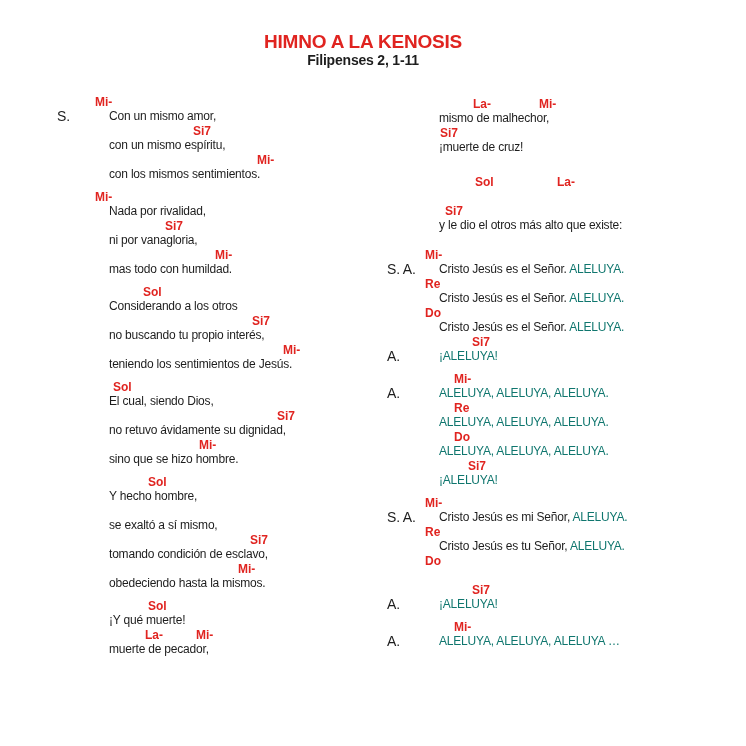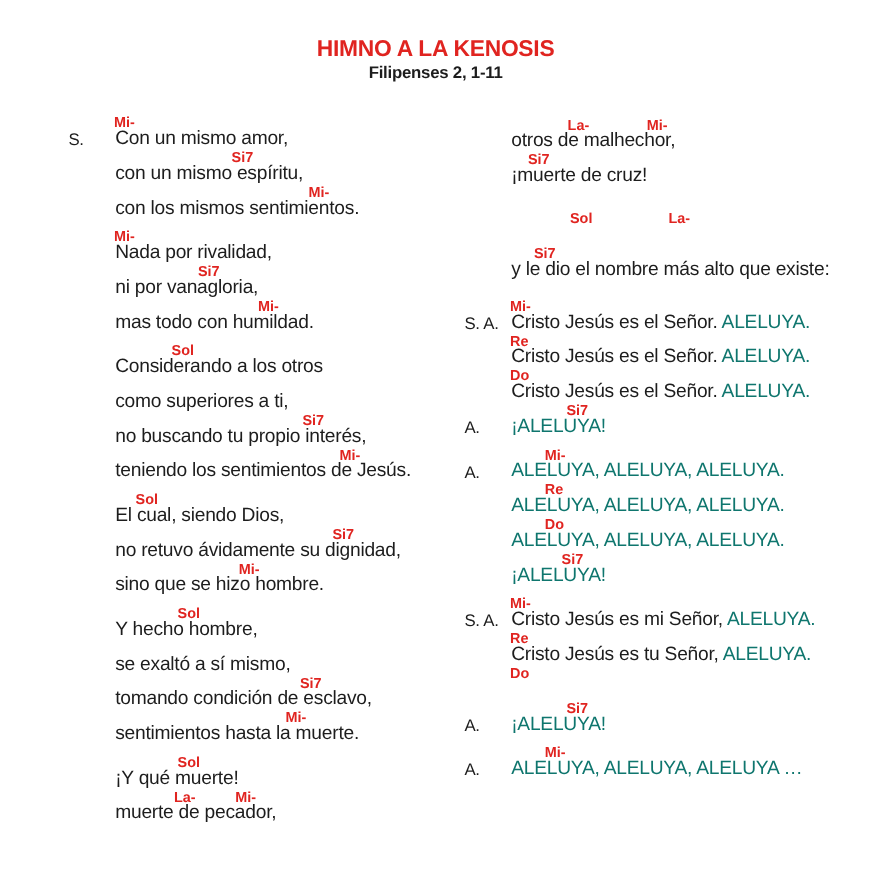--- a/index.html
+++ b/index.html
@@ -48,22 +48,22 @@
     white-space:nowrap;
   }
   .lyric-row{position:absolute;top:12px;left:0;right:0;height:17px;}
   .speaker{
     position:absolute;left:0;top:0;
     font-size:14px;line-height:16px;
     letter-spacing:-0.2px;
     white-space:nowrap;
   }
   .lyric-text{
-    position:absolute;left:39px;top:0;
-    font-size:16px;line-height:16px;
+    position:absolute;left:52px;top:0;
+    font-size:12px;line-height:16px;
     letter-spacing:-0.2px;
     white-space:nowrap;
   }
   .seg.bold{font-weight:normal;color:#0f766e;}
 </style>
 </head>
 <body>
 
 <div class="page">
   <div class="title">HIMNO A LA KENOSIS</div>
@@ -125,97 +125,91 @@
       <div class="stanza">
         <div class="pair">
           <div class="chord-row">
             <span class="chord" style="left: 86px;">Sol</span>
           </div>
           <div class="lyric-row">
             <span class="lyric-text"><span class="seg">Considerando a los otros</span></span>
           </div>
         </div>
         <div class="pair">
+          <div class="chord-row">
+            <span class="chord" style="left: 195px;">Si7</span>
+          </div>
+          <div class="lyric-row">
+            <span class="lyric-text"><span class="seg">no buscando tu propio interés,</span></span>
+          </div>
+        </div>
+        <div class="pair">
+          <div class="chord-row">
+            <span class="chord" style="left: 226px;">Mi-</span>
+          </div>
+          <div class="lyric-row">
+            <span class="lyric-text"><span class="seg">teniendo los sentimientos de Jesús.</span></span>
+          </div>
+        </div>
+      </div>
+      <div class="stanza">
+        <div class="pair">
+          <div class="chord-row">
+            <span class="chord" style="left: 56px;">Sol</span>
+          </div>
+          <div class="lyric-row">
+            <span class="lyric-text"><span class="seg">El cual, siendo Dios,</span></span>
+          </div>
+        </div>
+        <div class="pair">
+          <div class="chord-row">
+            <span class="chord" style="left: 220px;">Si7</span>
+          </div>
+          <div class="lyric-row">
+            <span class="lyric-text"><span class="seg">no retuvo ávidamente su dignidad,</span></span>
+          </div>
+        </div>
+        <div class="pair">
+          <div class="chord-row">
+            <span class="chord" style="left: 142px;">Mi-</span>
+          </div>
+          <div class="lyric-row">
+            <span class="lyric-text"><span class="seg">sino que se hizo hombre.</span></span>
+          </div>
+        </div>
+      </div>
+      <div class="stanza">
+        <div class="pair">
+          <div class="chord-row">
+            <span class="chord" style="left: 91px;">Sol</span>
+          </div>
+          <div class="lyric-row">
+            <span class="lyric-text"><span class="seg">Y hecho hombre,</span></span>
+          </div>
+        </div>
+        <div class="pair">
           <div class="chord-row"></div>
           <div class="lyric-row">
-            <span class="lyric-text"><span class="seg">como superiores a ti,</span></span>
-          </div>
-        </div>
-        <div class="pair">
-          <div class="chord-row">
-            <span class="chord" style="left: 195px;">Si7</span>
-          </div>
-          <div class="lyric-row">
-            <span class="lyric-text"><span class="seg">no buscando tu propio interés,</span></span>
-          </div>
-        </div>
-        <div class="pair">
-          <div class="chord-row">
-            <span class="chord" style="left: 226px;">Mi-</span>
-          </div>
-          <div class="lyric-row">
-            <span class="lyric-text"><span class="seg">teniendo los sentimientos de Jesús.</span></span>
-          </div>
-        </div>
-      </div>
-      <div class="stanza">
-        <div class="pair">
-          <div class="chord-row">
-            <span class="chord" style="left: 56px;">Sol</span>
-          </div>
-          <div class="lyric-row">
-            <span class="lyric-text"><span class="seg">El cual, siendo Dios,</span></span>
-          </div>
-        </div>
-        <div class="pair">
-          <div class="chord-row">
-            <span class="chord" style="left: 220px;">Si7</span>
-          </div>
-          <div class="lyric-row">
-            <span class="lyric-text"><span class="seg">no retuvo ávidamente su dignidad,</span></span>
-          </div>
-        </div>
-        <div class="pair">
-          <div class="chord-row">
-            <span class="chord" style="left: 142px;">Mi-</span>
-          </div>
-          <div class="lyric-row">
-            <span class="lyric-text"><span class="seg">sino que se hizo hombre.</span></span>
-          </div>
-        </div>
-      </div>
-      <div class="stanza">
-        <div class="pair">
-          <div class="chord-row">
-            <span class="chord" style="left: 91px;">Sol</span>
-          </div>
-          <div class="lyric-row">
-            <span class="lyric-text"><span class="seg">Y hecho hombre,</span></span>
-          </div>
-        </div>
-        <div class="pair">
-          <div class="chord-row"></div>
-          <div class="lyric-row">
             <span class="lyric-text"><span class="seg">se exaltó a sí mismo,</span></span>
           </div>
         </div>
         <div class="pair">
           <div class="chord-row">
             <span class="chord" style="left: 193px;">Si7</span>
           </div>
           <div class="lyric-row">
             <span class="lyric-text"><span class="seg">tomando condición de esclavo,</span></span>
           </div>
         </div>
         <div class="pair">
           <div class="chord-row">
             <span class="chord" style="left: 181px;">Mi-</span>
           </div>
           <div class="lyric-row">
-            <span class="lyric-text"><span class="seg">sentimientos hasta la muerte.</span></span>
+            <span class="lyric-text"><span class="seg">obedeciendo hasta la mismos.</span></span>
           </div>
         </div>
       </div>
       <div class="stanza">
         <div class="pair">
           <div class="chord-row">
             <span class="chord" style="left: 91px;">Sol</span>
           </div>
           <div class="lyric-row">
             <span class="lyric-text"><span class="seg">¡Y qué muerte!</span></span>
@@ -233,21 +227,21 @@
       </div>
     </div>
   <div class="column" id="col-right">
       <div class="stanza">
         <div class="pair">
           <div class="chord-row">
             <span class="chord" style="left: 86px;">La-</span>
             <span class="chord" style="left: 152px;">Mi-</span>
           </div>
           <div class="lyric-row">
-            <span class="lyric-text"><span class="seg">otros de malhechor,</span></span>
+            <span class="lyric-text"><span class="seg">mismo de malhechor,</span></span>
           </div>
         </div>
         <div class="pair">
           <div class="chord-row">
             <span class="chord" style="left: 53px;">Si7</span>
           </div>
           <div class="lyric-row">
             <span class="lyric-text"><span class="seg">¡muerte de cruz!</span></span>
           </div>
         </div>
@@ -257,21 +251,21 @@
           <div class="chord-row">
             <span class="chord" style="left: 88px;">Sol</span>
             <span class="chord" style="left: 170px;">La-</span>
           </div>
         </div>
         <div class="pair">
           <div class="chord-row">
             <span class="chord" style="left: 58px;">Si7</span>
           </div>
           <div class="lyric-row">
-            <span class="lyric-text"><span class="seg">y le dio el nombre más alto que existe:</span></span>
+            <span class="lyric-text"><span class="seg">y le dio el otros más alto que existe:</span></span>
           </div>
         </div>
       </div>
       <div class="stanza">
         <div class="pair">
           <div class="chord-row">
             <span class="chord" style="left: 38px;">Mi-</span>
           </div>
           <div class="lyric-row">
             <span class="speaker">S. A.</span>

